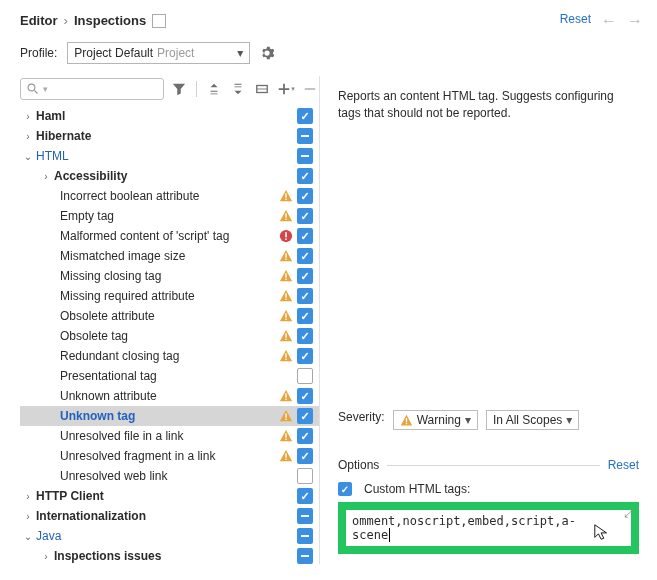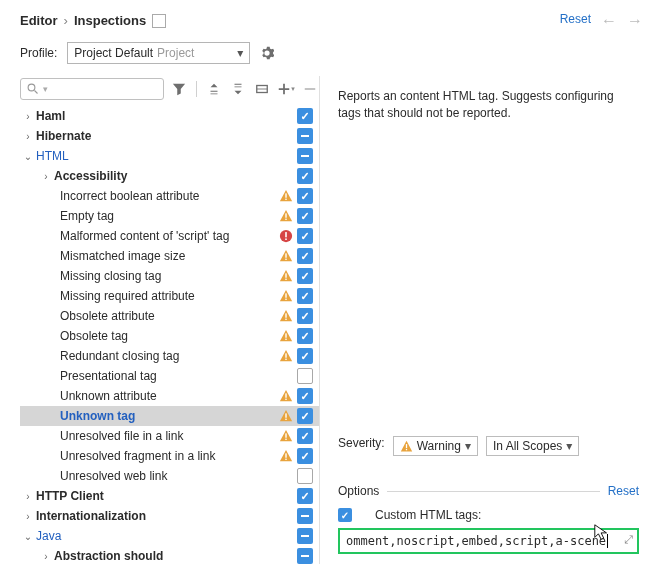--- a/index.html
+++ b/index.html
@@ -65,23 +65,23 @@
   .check.off { background:#fff; border:1px solid #a8a8a8; }
   .right-pane { flex:1; padding: 12px 18px 10px 18px; display:flex; flex-direction:column; }
   .desc { font-size:12px; line-height:1.4; color:#2b2b2b; }
   .sev-row { margin-top:auto; display:flex; align-items:flex-start; gap:8px; padding-top:16px; }
   .sev-row .combo2 {
     border:1px solid #bcbcbc; padding:2px 6px; display:flex; align-items:center; gap:4px; font-size:12px; background:#fff;
   }
   .opt-head { display:flex; align-items:center; margin-top:28px; }
   .opt-head .line { flex:1; height:1px; background:#d6d6d6; margin:0 8px; }
   .opt-body { margin-top:10px; }
-  .opt-cb { display:flex; align-items:center; gap:23px; margin-bottom:6px; }
+  .opt-cb { display:flex; align-items:center; gap:12px; margin-bottom:6px; }
   .opt-input {
-    border:2px solid #22c55e; padding:4px 24px 4px 6px; width:100%;
+    border:8px solid #22c55e; padding:4px 24px 4px 6px; width:100%;
     font-family: Consolas, monospace; font-size:12px; position:relative;
     background:#fff;
   }
   .opt-input-wrap { position:relative; }
   .expand-i { position:absolute; right:6px; top:5px; color:#8a8a8a; font-size:11px; }
   .cursor-svg { position:absolute; left:593px; top:523px; pointer-events:none; }
   svg { display:block; }
 </style>
 </head>
 <body>
@@ -315,21 +315,21 @@
           <span class="label bold">Internationalization</span>
           <span class="check mixed"></span>
         </div>
       <div class="row indent-0">
           <span class="chev">⌄</span>
           <span class="label blue">Java</span>
           <span class="check mixed"></span>
         </div>
       <div class="row indent-1">
           <span class="chev">›</span>
-          <span class="label bold">Abstraction should</span>
+          <span class="label bold">Inspections issues</span>
           <span class="check mixed"></span>
         </div>
     </div>
   </div>
 
   <div class="right-pane">
     <div class="desc">Reports an content HTML tag. Suggests configuring tags that should not be reported.</div>
 
     <div class="sev-row">
       <span>Severity:</span>

